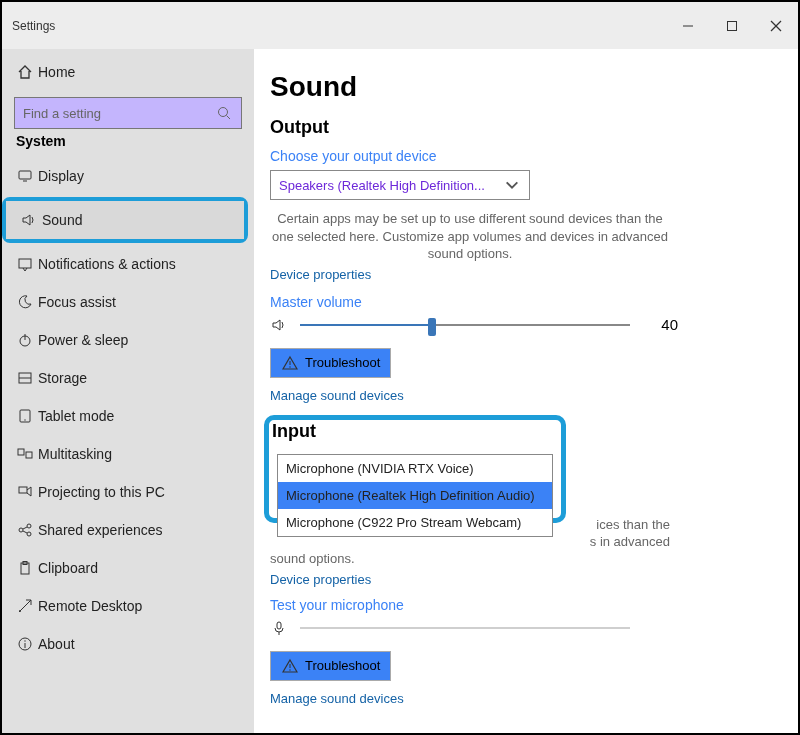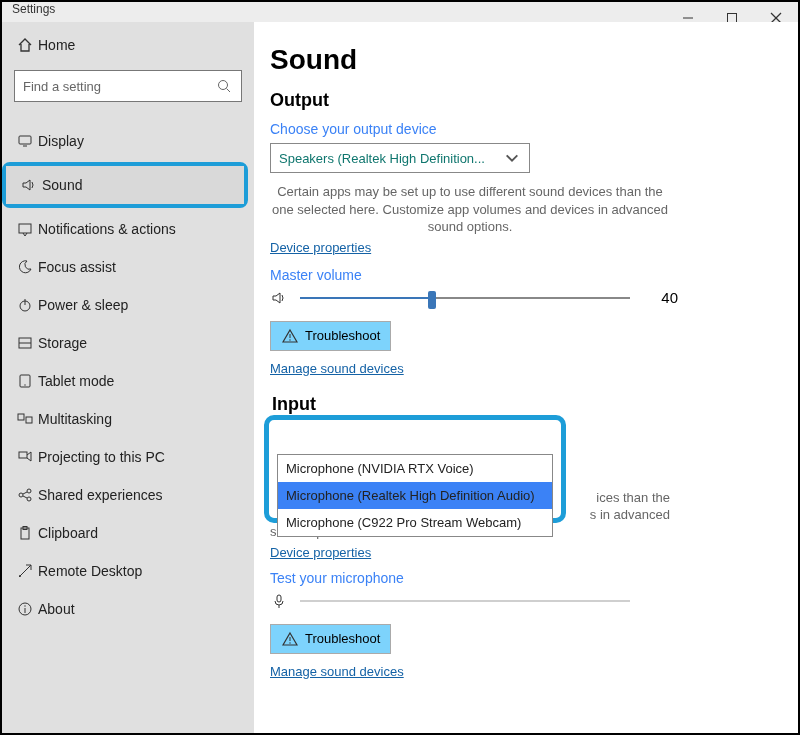--- a/index.html
+++ b/index.html
@@ -6,21 +6,21 @@
     body { margin: 0; background: #fff; }
 
     .window {
       width: 800px; height: 735px;
       border: 2px solid #000;
       display: flex; flex-direction: column;
       position: relative;
     }
 
     .titlebar {
-      height: 20px; display: flex; 
+      height: 47px; display: flex; align-items: center;
       padding-left: 10px; font-size: 12px; color: #333;
       background: #ededed;
     }
     .titlebar .spacer { flex: 1; }
     .titlebar .ctrl { width: 44px; height: 32px; display: flex; align-items: center; justify-content: center; font-size: 14px; color:#333;}
     .ctrl svg { width: 12px; height: 12px; }
 
     .body { flex: 1; display: flex; overflow: hidden; }
 
     .sidebar {
@@ -29,52 +29,52 @@
     }
     .home-row, .side-item {
       height: 38px; display: flex; align-items: center;
       padding: 0 14px; gap: 4px; font-size: 14px; color:#222;
     }
     .home-row { margin-top: 4px; }
     .side-item.active { background: #d9d9d9; }
     .highlight-blue { border:4px solid #1d9dd8; border-radius:8px; }
     .side-item-wrap { margin: 2px 6px 2px 0; }
     .sidebar .search {
-      margin: 6px 12px 20px 12px; height: 32px;
+      margin: 6px 12px 0 12px; height: 32px;
       display:flex; align-items:center;
-      border:1px solid #777; background:#ffffff;
+      border:1px solid #777; background:#c4b5fd;
       padding: 0 8px; font-size:13px; color:#666;
     }
     .sidebar .search .ph { flex:1; }
     .sidebar .group-label { padding: 4px 14px 8px 14px; font-weight:600; font-size:14px; }
     .icon-slot { width:18px; height:18px; display:flex; align-items:center; justify-content:center; color:#444; }
     .icon-slot svg { width:16px; height:16px; }
 
     .content {
       flex:1; background:#fff; padding: 16px 28px 0 16px;
       overflow: hidden; position:relative;
     }
     h1 { font-weight:600; font-size:28px; margin:6px 0 14px 0; }
     h2 { font-weight:600; font-size:18px; margin:0 0 10px 0; }
     .label { font-size:14px; color:#3b82f6; margin:0 0 6px 0; }
     .select {
       width: 260px; height: 30px; border:1px solid #888;
-      display:flex; align-items:center; padding:0 8px; font-size:13px; color:#0f766e;
+      display:flex; align-items:center; padding:0 8px; font-size:13px; color:#6d28d9;
       justify-content: space-between;
     }
     .hint { font-size:13px; color:#666; margin:10px 0 4px 0; max-width: 400px; line-height:1.35;text-align:center;}
-    .link { font-size:13px; color:#1462a6; margin:4px 0;text-decoration:underline; }
+    .link { font-size:13px; color:#1462a6; margin:4px 0; }
     .slider-row { display:flex; align-items:center; gap:12px; margin:6px 0 14px 0; }
     .track { flex:1; height:2px; background:#888; position:relative; max-width:330px;}
     .fill { position:absolute; left:0; top:0; height:2px; background:#3a76b8; }
     .thumb { position:absolute; top:-6px; width:8px; height:18px; background:#3a76b8; border-radius:2px;}
     .vol-num { width:36px; text-align:right; font-size:15px; }
     .btn {
       display:inline-flex; align-items:center; gap:6px;
-      border:1px solid #aaa; background:#7dd3fc;
+      border:1px solid #aaa; background:#3b82f6;
       padding: 5px 10px; font-size:13px;
     }
     .input-box {
       position:absolute; border:5px solid #1d9dd8; border-radius:10px;
       left:262px;
       background: transparent;
     }
     .dropdown {
       background:#fff; border:1px solid #888;
     }
@@ -122,20 +122,21 @@
       </div>
       <div class="search">
         <span class="ph">Find a setting</span>
         <span class="icon-slot">
             <svg viewBox="0 0 16 16">
               <circle cx="7" cy="7" r="4.5" stroke="#666" fill="none"></circle>
               <line x1="10.5" y1="10.5" x2="14" y2="14" stroke="#666"></line>
             </svg>
           </span>
       </div>
+      <div class="group-label">System</div>
       <div id="side-items">
           <div class="side-item">
             <span class="icon-slot">
               <svg viewBox="0 0 16 16">
                 <rect x="2" y="3" width="12" height="8" rx="1" stroke="#333" fill="none"></rect>
                 <line x1="6" y1="13" x2="10" y2="13" stroke="#333"></line>
               </svg>
             </span>
             <span>Display</span>
           </div>

